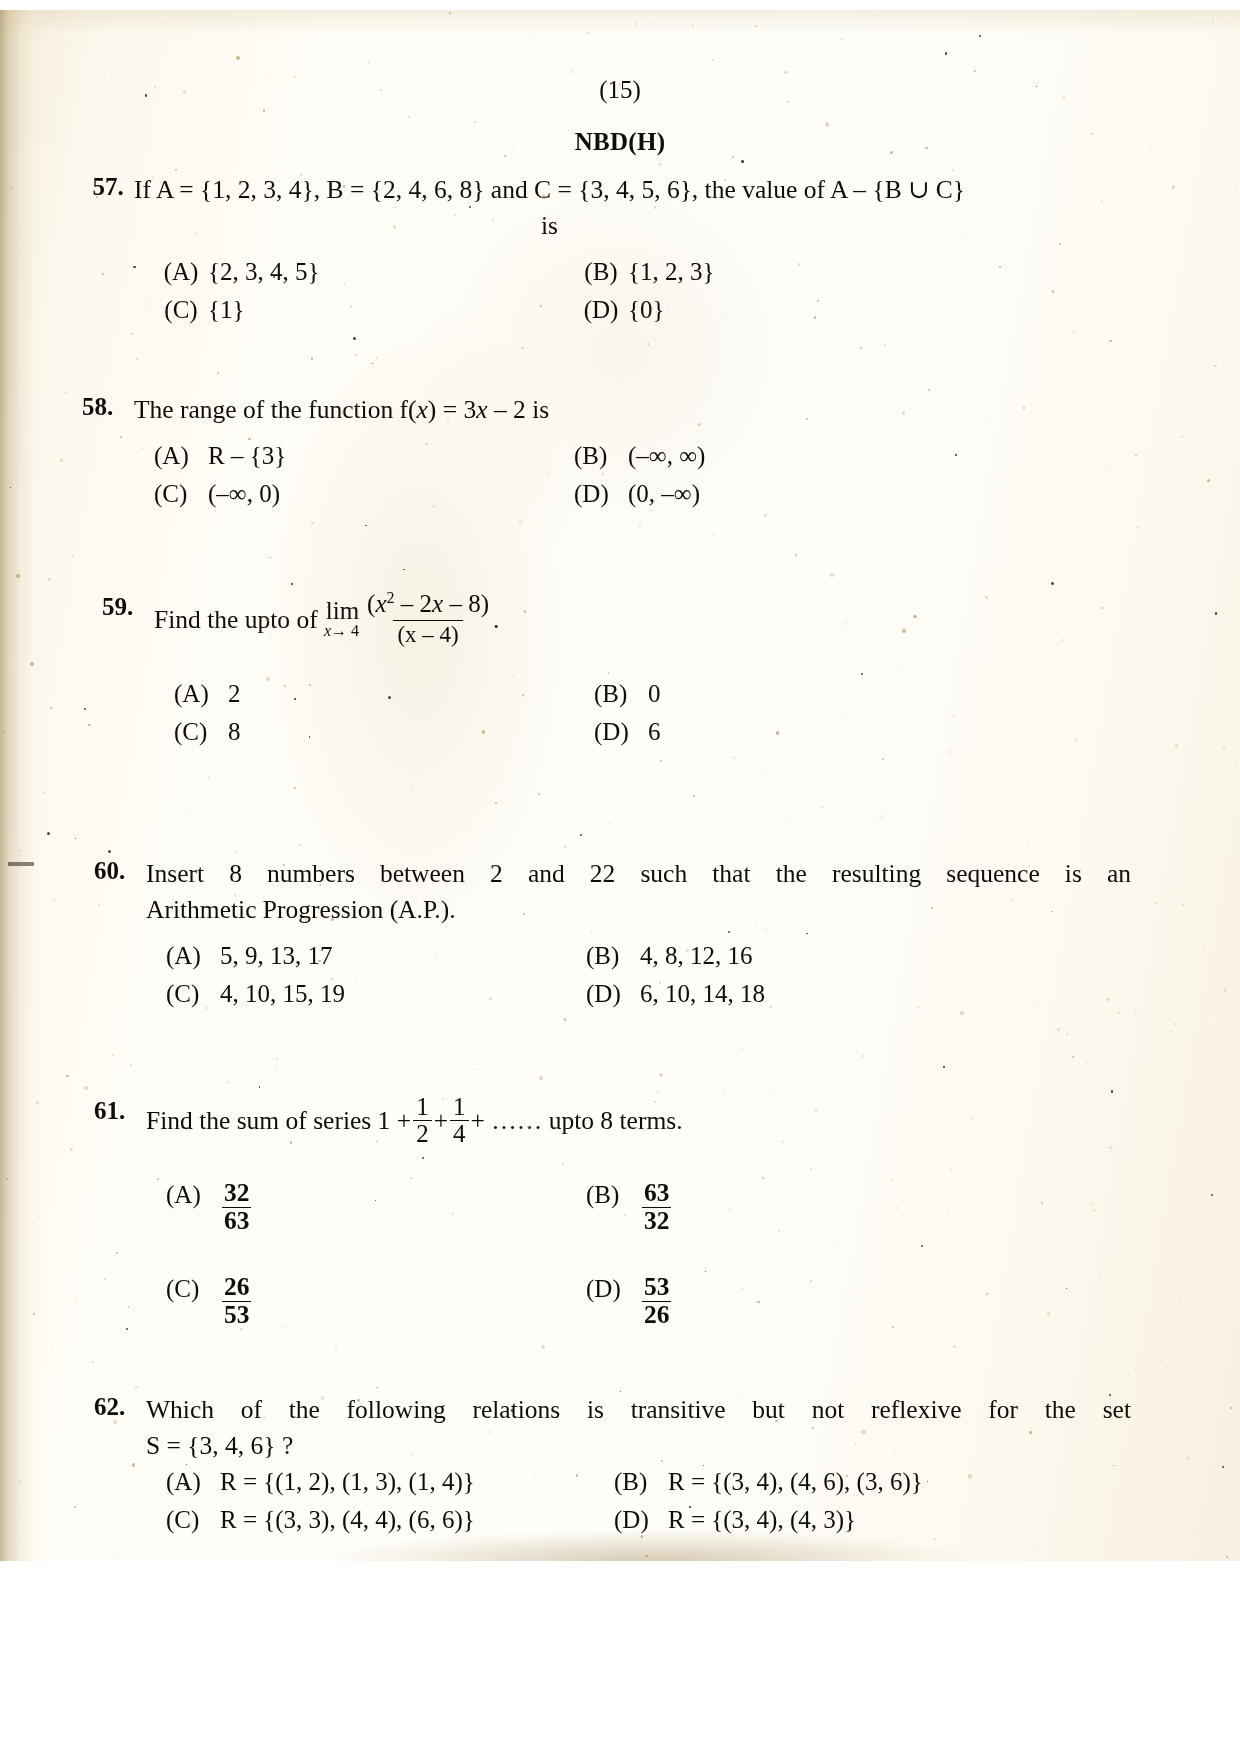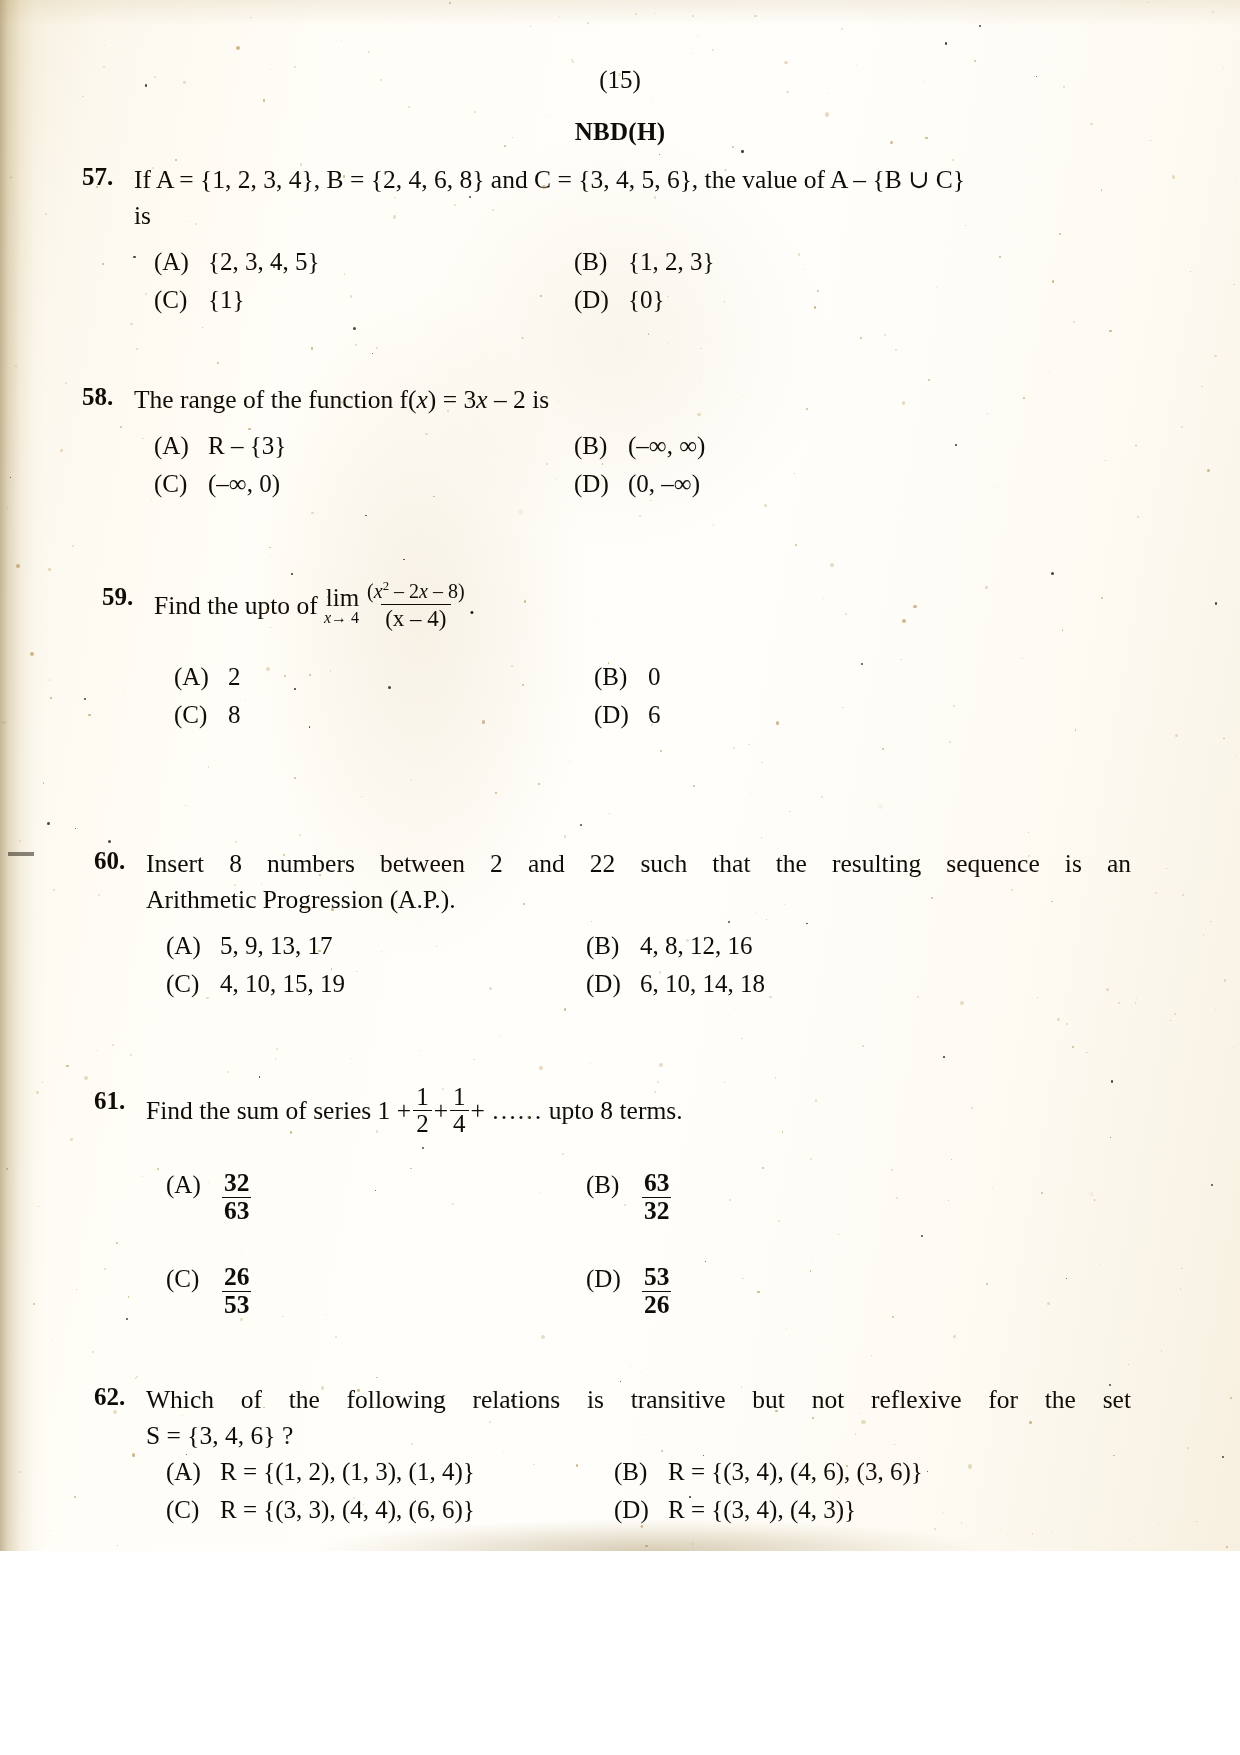--- a/index.html
+++ b/index.html
@@ -4,21 +4,21 @@
 <style>
   html, body {
     margin: 0;
     padding: 0;
     background: #ffffff;
   }
   .page {
     position: relative;
     width: 1240px;
     height: 1551px;
-    margin: 0 auto;
+    margin: 10px auto;
     background:
       radial-gradient(circle at 18% 12%, rgba(201,168,110,0.10) 0 2px, transparent 3px),
       radial-gradient(circle at 42% 33%, rgba(190,160,100,0.13) 0 2px, transparent 3px),
       radial-gradient(circle at 71% 52%, rgba(195,160,105,0.10) 0 2px, transparent 3px),
       radial-gradient(circle at 88% 77%, rgba(200,170,115,0.10) 0 2px, transparent 3px),
       radial-gradient(ellipse 240px 480px at 34% 40%, rgba(193,160,96,0.13), transparent 70%),
       radial-gradient(ellipse 300px 300px at 50% 22%, rgba(198,170,110,0.10), transparent 70%),
       linear-gradient(100deg, #f4ecd9 0%, #fcf8ee 7%, #fffdf7 22%, #fffefb 55%, #fdfaf2 80%, #f7f0e0 100%);
     overflow: hidden;
     font-family: "Liberation Serif", "DejaVu Serif", serif;
@@ -177,42 +177,42 @@
   }
   .limop .lim { font-size: 25px; }
   .limop .sub { font-size: 16px; }
   .limop .sub i { font-style: italic; }
   .bigfrac {
     display: inline-flex;
     flex-direction: column;
     align-items: center;
     line-height: 1.15;
   }
-  .bigfrac .num { font-size: 20px; padding: 0 4px 1px; }
+  .bigfrac .num { font-size: 25px; padding: 0 4px 1px; }
   .bigfrac .den { font-size: 23px; padding: 1px 4px 0; border-top: 1.7px solid #100d08; }
   sup.exp { font-size: .64em; vertical-align: super; }
 
   .speck { position: absolute; border-radius: 50%; pointer-events: none; }
 </style>
 </head>
 <body>
 
 <div class="page">
   <div class="topfade"></div>
   <div class="binding"></div>
   <div class="binding-line bl1"></div>
   <div class="binding-line bl2"></div>
   <div class="bottom-smudge"></div>
 
   <div class="content">
 
     <div class="pageno">(15)</div>
     <div class="code-top">NBD(H)</div>
 
-    <div class="q" style="top:162px;">
+    <div class="q" style="top:162px;text-align:center;">
       <div class="q-head">
         <div class="q-num">57.</div>
         <div class="q-text">
           <span>If A = {1, 2, 3, 4}, B = {2, 4, 6, 8} and C = {3, 4, 5, 6}, the value of A – {B ∪ C}</span><br>
           <span>is</span>
         </div>
       </div>
       <div class="opts">
         <div class="opt-row">
           <div class="opt opt-a">

